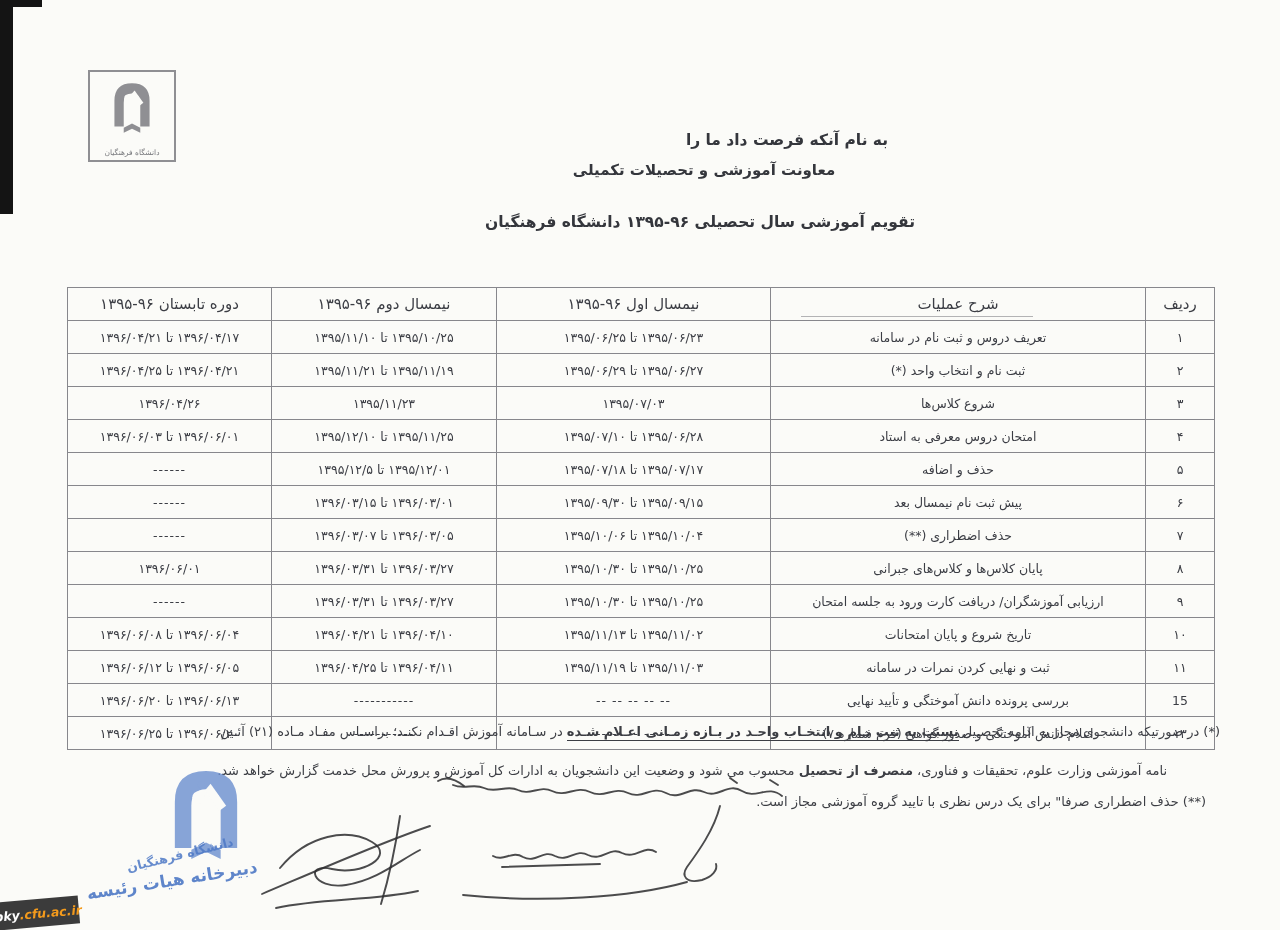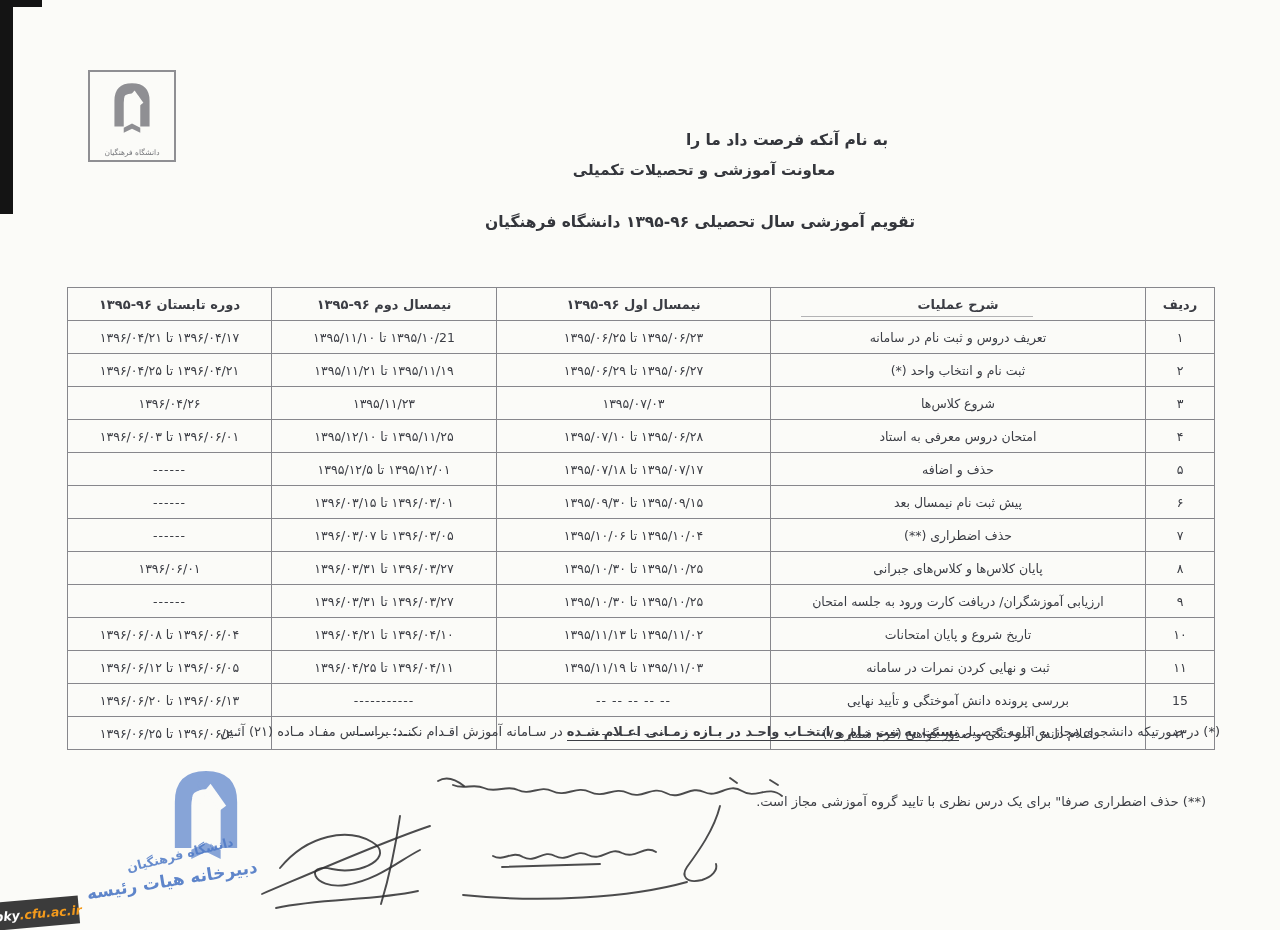--- a/index.html
+++ b/index.html
@@ -38,21 +38,21 @@
   
   table.cal{
     position:absolute;left:67px;top:287px;width:1147px;
     border-collapse:collapse;direction:rtl;table-layout:fixed;
     background:transparent;
   }
   table.cal th,table.cal td{
     border:1px solid #87878c;text-align:center;vertical-align:middle;
     color:#3b3d44;overflow:hidden;white-space:nowrap;
   }
-  table.cal th{height:30px;font-size:13px;font-weight:bold;}
+  table.cal th{height:30px;font-size:15px;font-weight:normal;}
   table.cal td{height:30px;font-size:12.5px;}
   th.th-num{font-size:11.5px;font-weight:normal;}
   th.th-desc{font-size:15px;position:relative;}
   th.th-desc::after{content:"";position:absolute;left:8%;right:30%;bottom:3px;border-bottom:1px solid rgba(120,120,125,.55);}
   td.col-desc{font-size:13.5px;}
   td.col-num{font-size:13px;}
   td.dash{color:#606166;letter-spacing:1px;font-size:11px;}
   td.dash-faint{color:#c2c2c5;font-size:9px;letter-spacing:1px;}
 
   
@@ -125,21 +125,21 @@
           <th class="th-date">نیمسال اول ۹۶-۱۳۹۵</th>
           <th class="th-date">نیمسال دوم ۹۶-۱۳۹۵</th>
           <th class="th-date">دوره تابستان ۹۶-۱۳۹۵</th>
         </tr>
       </thead>
     <tbody>
         <tr>
           <td class="col-num">۱</td>
           <td class="col-desc">تعریف دروس و ثبت نام در سامانه</td>
           <td class="col-date">۱۳۹۵/۰۶/۲۳ تا ۱۳۹۵/۰۶/۲۵</td>
-          <td class="col-date">۱۳۹۵/۱۰/21 تا ۱۳۹۵/۱۱/۱۰</td>
+          <td class="col-date">۱۳۹۵/۱۰/۲۵ تا ۱۳۹۵/۱۱/۱۰</td>
           <td class="col-date">۱۳۹۶/۰۴/۱۷ تا ۱۳۹۶/۰۴/۲۱</td>
         </tr>
         <tr>
           <td class="col-num">۲</td>
           <td class="col-desc">ثبت نام و انتخاب واحد (*)</td>
           <td class="col-date">۱۳۹۵/۰۶/۲۷ تا ۱۳۹۵/۰۶/۲۹</td>
           <td class="col-date">۱۳۹۵/۱۱/۱۹ تا ۱۳۹۵/۱۱/۲۱</td>
           <td class="col-date">۱۳۹۶/۰۴/۲۱ تا ۱۳۹۶/۰۴/۲۵</td>
         </tr>
         <tr>
@@ -217,20 +217,23 @@
           <td class="col-desc">اعلام دانش آموختگی و صدور گواهی (فرم شماره ۷)</td>
           <td class="col-date dash-faint">-- -- -- -- --</td>
           <td class="col-date dash">-----------</td>
           <td class="col-date">۱۳۹۶/۰۶/۲۰ تا ۱۳۹۶/۰۶/۲۵</td>
         </tr>
       </tbody>
   </table>
 
   <div class="note note1-l1">
     <span>(*) در صورتیکه دانشجوی مجاز به ادامه تحصـیل </span><span class="ul">نسبت به ثبت نـام و انتخـاب واحـد در بـازه زمـانی اعـلام شـده</span><span> در سـامانه آموزش اقـدام نکنـد؛ براسـاس مفـاد مـاده (۲۱) آئـین</span>
+  </div>
+  <div class="note note1-l2">
+    <span>نامه آموزشی وزارت علوم، تحقیقات و فناوری، </span><b>منصرف از تحصیل</b><span> محسوب می شود و وضعیت این دانشجویان به ادارات کل آموزش و پرورش محل خدمت گزارش خواهد شد.</span>
   </div>
   <div class="note note2">(**) حذف اضطراری صرفا" برای یک درس نظری با تایید گروه آموزشی مجاز است.</div>
 
   <div class="stamp">
     <svg width="96" height="110" viewBox="0 0 100 120">
       <path fill="#6b8fd0" d="M16,96 L16,46 Q16,12 50,12 Q84,12 84,46 L84,96 L66,96 L66,50 Q66,32 50,32 Q34,32 34,50 L34,96 Z"></path>
       <circle cx="42" cy="41" r="7" fill="#fbfbf8"></circle>
       <path d="M55,26 L72,50 L64,56 L49,33 Z" fill="#fbfbf8"></path>
       <circle cx="45" cy="27" r="4" fill="#6b8fd0"></circle>
       <path fill="#6b8fd0" d="M34,98 L50,90 L66,98 L66,108 L50,100 L34,108 Z"></path>

